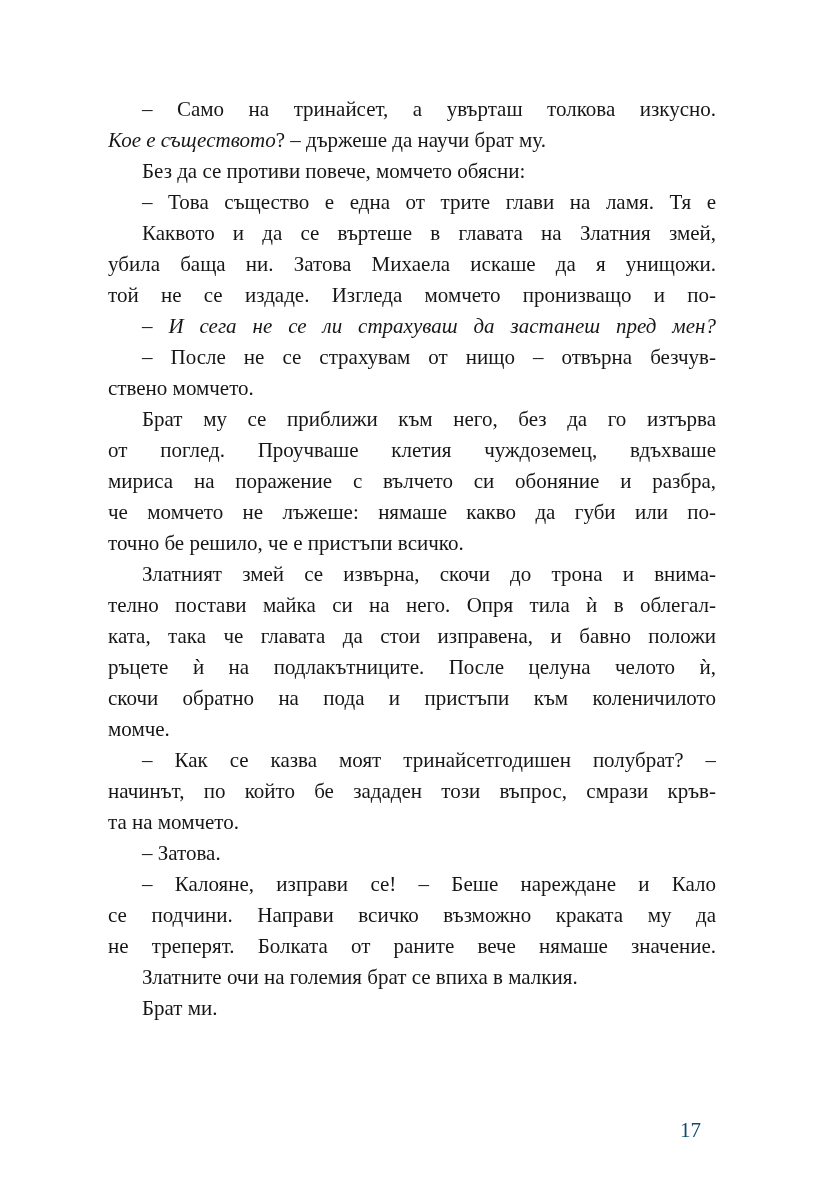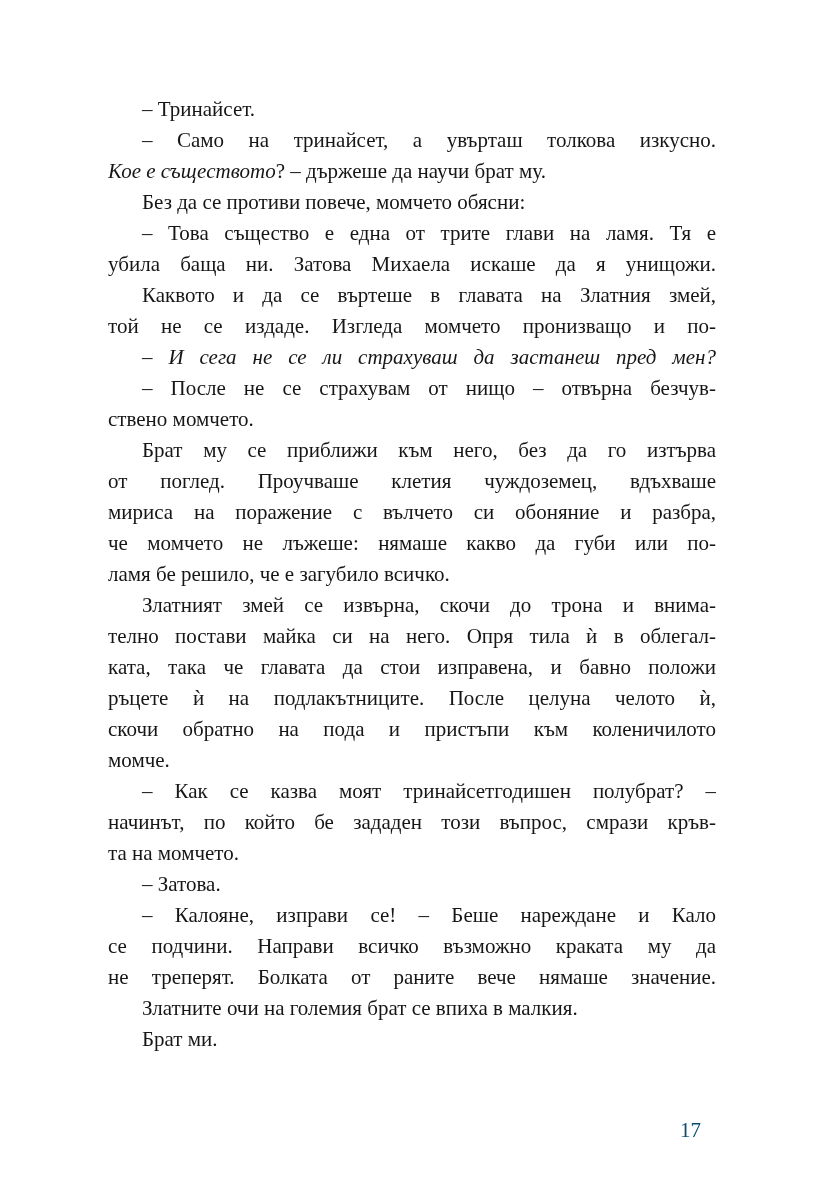--- a/index.html
+++ b/index.html
@@ -48,36 +48,35 @@
     font-size: 21px;
     line-height: 31px;
     color: #161616;
   }
 </style>
 </head>
 <body style="background: rgb(255, 255, 255);">
 
 <div class="book-page">
   <div class="text-block" style="color: rgb(22, 22, 22);">
-      <div class="line ind"><span class="seg">– Тринайсет.</span></div>
       <div class="line ind j"><span class="seg">– Само на тринайсет, а увърташ толкова изкусно.</span></div>
       <div class="line"><span class="seg seg-i">Кое е съществото</span><span class="seg">? – държеше да научи брат му.</span></div>
       <div class="line ind"><span class="seg">Без да се противи повече, момчето обясни:</span></div>
       <div class="line ind j"><span class="seg">– Това същество е една от трите глави на ламя. Тя е</span></div>
+      <div class="line ind j"><span class="seg">Каквото и да се въртеше в главата на Златния змей,</span></div>
       <div class="line j"><span class="seg">убила баща ни. Затова Михаела искаше да я унищожи.</span></div>
-      <div class="line ind j"><span class="seg">Каквото и да се въртеше в главата на Златния змей,</span></div>
       <div class="line j"><span class="seg">той не се издаде. Изгледа момчето пронизващо и по-</span></div>
       <div class="line ind j"><span class="seg seg-i">– И сега не се ли страхуваш да застанеш пред мен?</span></div>
       <div class="line ind j"><span class="seg">– После не се страхувам от нищо – отвърна безчув-</span></div>
       <div class="line"><span class="seg">ствено момчето.</span></div>
       <div class="line ind j"><span class="seg">Брат му се приближи към него, без да го изтърва</span></div>
       <div class="line j"><span class="seg">от поглед. Проучваше клетия чуждоземец, вдъхваше</span></div>
       <div class="line j"><span class="seg">мириса на поражение с вълчето си обоняние и разбра,</span></div>
       <div class="line j"><span class="seg">че момчето не лъжеше: нямаше какво да губи или по-</span></div>
-      <div class="line"><span class="seg">ламя бе решило, че е загубило всичко.</span></div>
+      <div class="line"><span class="seg">точно бе решило, че е пристъпи всичко.</span></div>
       <div class="line ind j"><span class="seg">Златният змей се извърна, скочи до трона и внима-</span></div>
       <div class="line j"><span class="seg">телно постави майка си на него. Опря тила ѝ в облегал-</span></div>
       <div class="line j"><span class="seg">ката, така че главата да стои изправена, и бавно положи</span></div>
       <div class="line j"><span class="seg">ръцете ѝ на подлакътниците. После целуна челото ѝ,</span></div>
       <div class="line j"><span class="seg">скочи обратно на пода и пристъпи към коленичилото</span></div>
       <div class="line"><span class="seg">момче.</span></div>
       <div class="line ind j"><span class="seg">– Как се казва моят тринайсетгодишен полубрат? –</span></div>
       <div class="line j"><span class="seg">начинът, по който бе зададен този въпрос, смрази кръв-</span></div>
       <div class="line"><span class="seg">та на момчето.</span></div>
       <div class="line ind"><span class="seg">– Затова.</span></div>

